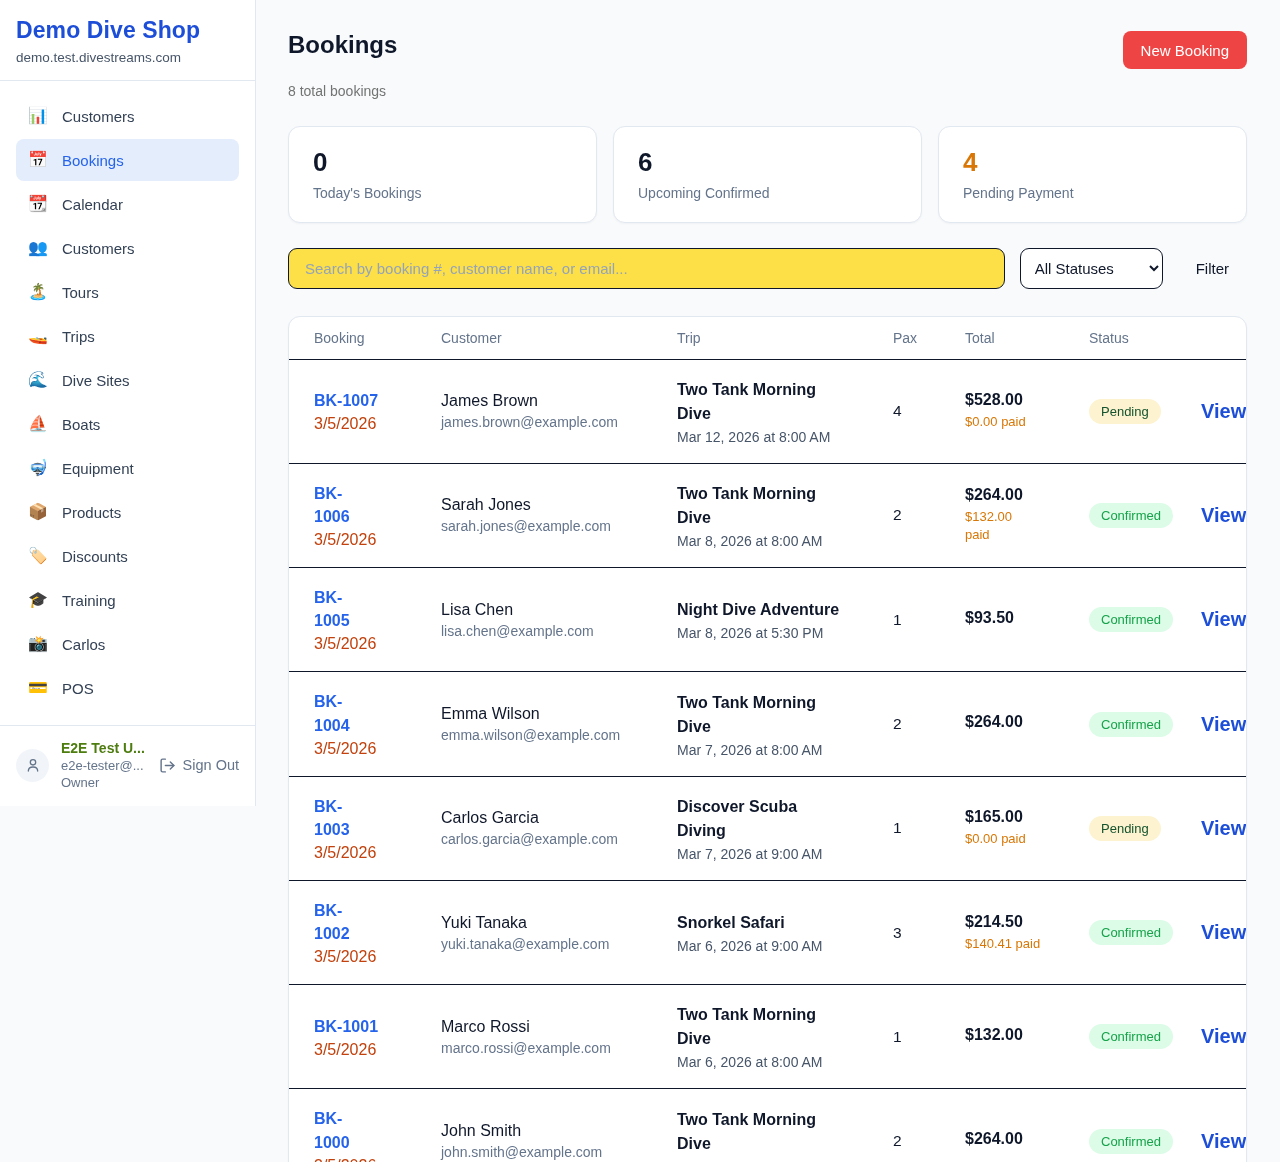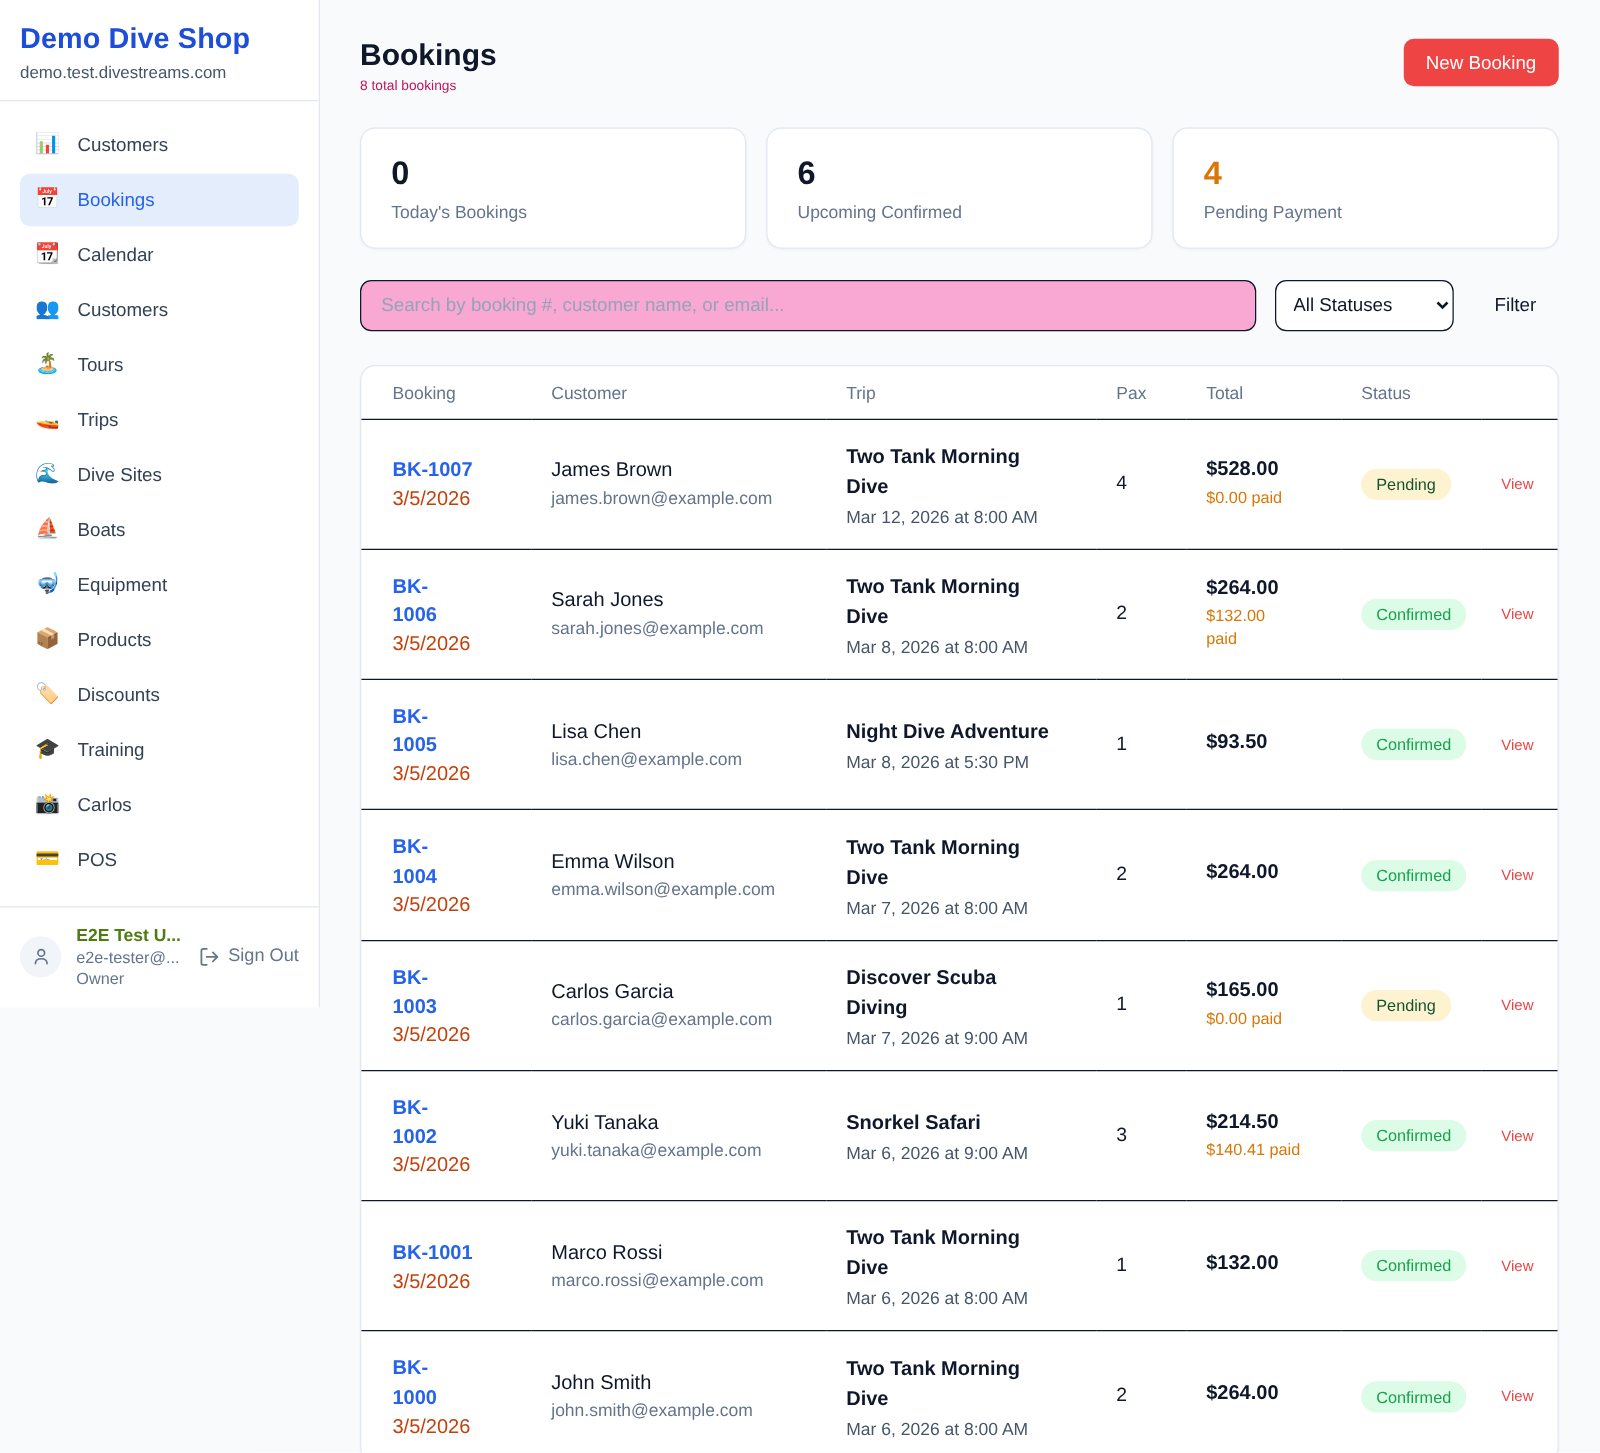--- a/index.html
+++ b/index.html
@@ -44,39 +44,39 @@
     margin-left:auto; display:flex; align-items:center; gap:7px;
     background:none; border:none; color:#64748b; font-size:14.5px;
     font-family:inherit; cursor:pointer; flex:0 0 auto; padding:0;
   }
 
   
   .main { position:absolute; left:256px; top:0; width:1024px; padding:31px 33px 0 32px; }
 
   .page-header { display:flex; justify-content:space-between; align-items:flex-start; margin-bottom:27px; }
   .page-title { font-size:24px; font-weight:700; color:#0f172a; }
-  .page-subtitle { font-size:11px; color:#be185d; margin-top:4px; }
+  .page-subtitle { font-size:14px; color:#737373; margin-top:24px; }
   .btn-primary {
     background:#ef4444; color:#fff; border:none; border-radius:8px;
     font-family:inherit; font-size:15px; font-weight:500;
     padding:10px 18px; height:38px; cursor:pointer;
   }
 
   .stats { display:flex; gap:16px; margin-bottom:25px; }
   .stat-card {
     flex:1; background:#fff; border:1px solid #e2e8f0; border-radius:12px;
     padding:21px 24px; box-shadow:0 1px 2px rgba(15,23,42,.04);
   }
   .stat-value { font-size:26px; font-weight:700; color:#0f172a; line-height:1.1; }
   .stat-label { font-size:14px; color:#64748b; margin-top:8px; }
 
   .filter-row { display:flex; align-items:center; gap:15px; margin-bottom:27px; }
   .search-input {
     flex:1; height:41px; border:1px solid #0f172a; border-radius:9px;
-    padding:0 16px; font-family:inherit; font-size:15px; color:#0f172a; background:#f9a8d4;
+    padding:0 16px; font-family:inherit; font-size:15px; color:#0f172a; background:#fde047;
   }
   .search-input::placeholder { color:#94a3b8; }
   .status-select {
     height:41px; border:1px solid #0f172a; border-radius:9px;
     padding:0 10px; font-family:inherit; font-size:15px; color:#0f172a;
     background:#fff; width:143px; cursor:pointer;
   }
   .filter-btn {
     background:none; border:none; font-family:inherit; font-size:15px;
     font-weight:500; color:#0f172a; cursor:pointer; padding:0 18px;
@@ -110,21 +110,21 @@
   .total { font-size:16px; font-weight:700; color:#0f172a; }
   .paid { color:#d97706; font-size:13px; margin-top:4px; line-height:1.4; }
   .paid div:empty { display:none; }
   .paid:empty { display:none; }
   .badge {
     display:inline-block; padding:5px 12px; border-radius:999px;
     font-size:13px; font-weight:500; white-space:nowrap;
   }
   .badge[data-status="Pending"] { background:#fdf3d0; color:#14532d; }
   .badge[data-status="Confirmed"] { background:#dcfce7; color:#16a34a; }
-  .view-link { color:#ef4444; font-size:12px; font-weight:400; cursor:pointer; }
+  .view-link { color:#1d4ed8; font-size:20px; font-weight:700; cursor:pointer; }
 </style>
 </head>
 <body>
 
 <aside class="sidebar">
   <div class="brand-block">
     <div class="brand">Demo Dive Shop</div>
     <div class="brand-domain">demo.test.divestreams.com</div>
   </div>
   <ul class="nav">

